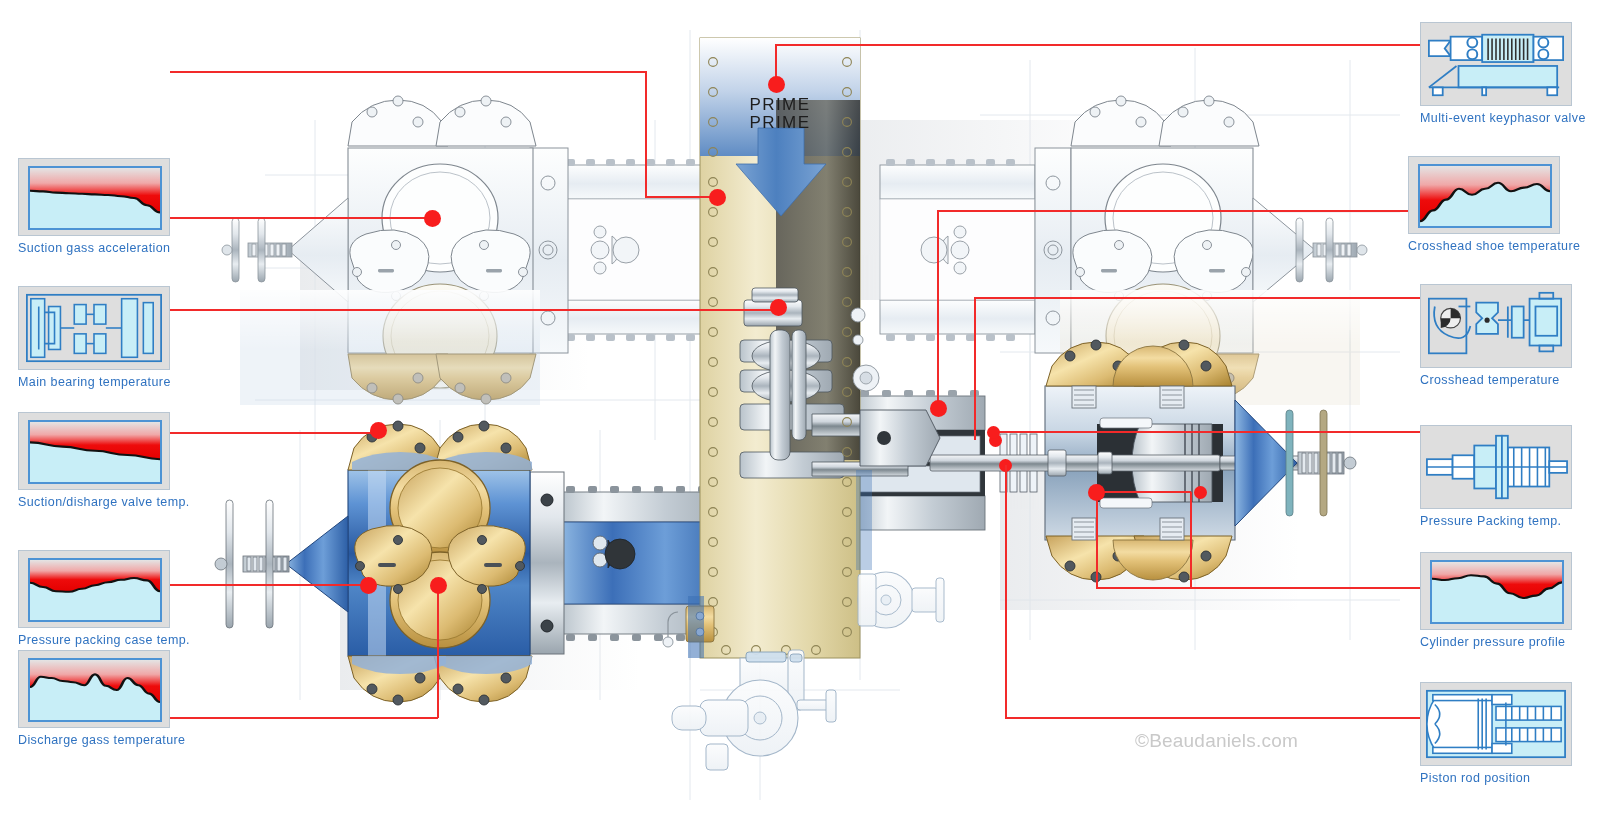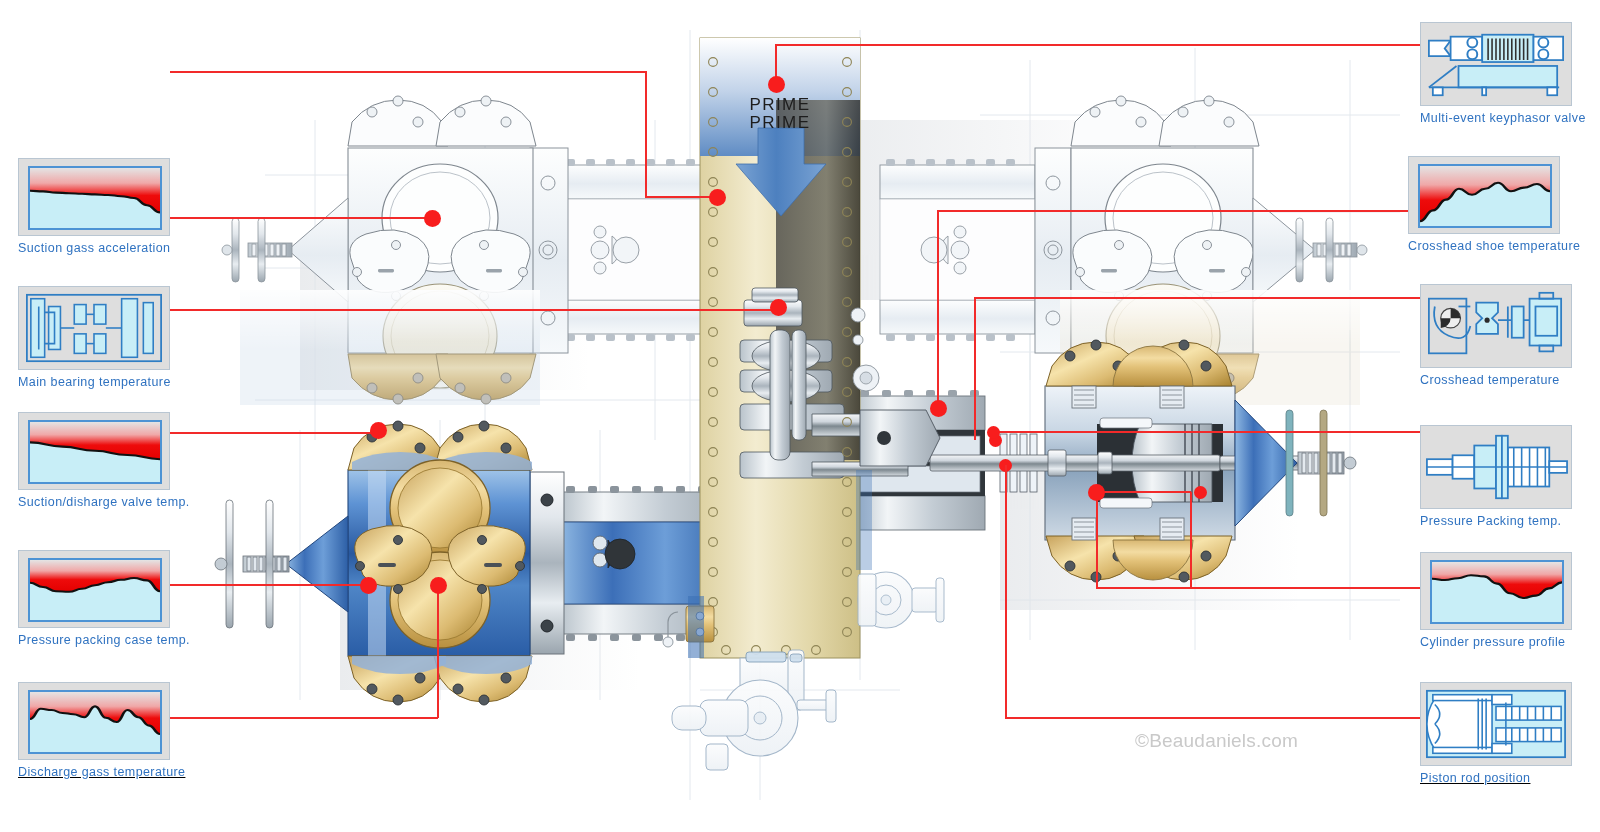--- a/index.html
+++ b/index.html
@@ -873,21 +873,21 @@
             </defs>
             <rect x="0" y="0" width="100" height="60" fill="#e4e4e4"></rect>
             <path d="M0.0,22.8 C5.0,22.8 5.0,27.0 10.0,27.0 C15.0,27.0 15.0,31.2 20.0,31.2 C25.0,31.2 25.0,31.8 30.0,31.8 C35.0,31.8 35.0,28.8 40.0,28.8 C45.0,28.8 45.0,25.2 50.0,25.2 C55.0,25.2 55.0,22.2 60.0,22.2 C65.0,22.2 65.0,19.8 70.0,19.8 C75.0,19.8 75.0,18.0 80.0,18.0 C85.0,18.0 85.0,20.4 90.0,20.4 C95.0,20.4 95.0,31.2 100.0,31.2 L100,0 L0,0 Z" fill="url(#hgpacking_case)"></path>
             <path d="M0.0,22.8 C5.0,22.8 5.0,27.0 10.0,27.0 C15.0,27.0 15.0,31.2 20.0,31.2 C25.0,31.2 25.0,31.8 30.0,31.8 C35.0,31.8 35.0,28.8 40.0,28.8 C45.0,28.8 45.0,25.2 50.0,25.2 C55.0,25.2 55.0,22.2 60.0,22.2 C65.0,22.2 65.0,19.8 70.0,19.8 C75.0,19.8 75.0,18.0 80.0,18.0 C85.0,18.0 85.0,20.4 90.0,20.4 C95.0,20.4 95.0,31.2 100.0,31.2 L100,60 L0,60 Z" fill="#c8eef7"></path>
             <path d="M0.0,22.8 C5.0,22.8 5.0,27.0 10.0,27.0 C15.0,27.0 15.0,31.2 20.0,31.2 C25.0,31.2 25.0,31.8 30.0,31.8 C35.0,31.8 35.0,28.8 40.0,28.8 C45.0,28.8 45.0,25.2 50.0,25.2 C55.0,25.2 55.0,22.2 60.0,22.2 C65.0,22.2 65.0,19.8 70.0,19.8 C75.0,19.8 75.0,18.0 80.0,18.0 C85.0,18.0 85.0,20.4 90.0,20.4 C95.0,20.4 95.0,31.2 100.0,31.2" fill="none" stroke="#111111" stroke-width="2.1" stroke-linejoin="round"></path>
           </svg>
         </div>
       </div>
       <div class="cap">Pressure packing case temp.</div>
     </div>
-    <div class="panel left" style="left: 18px; top: 682px; text-decoration: underline;">
+    <div class="panel left" style="left: 18px; top: 650px;">
       <div class="box" style="width: 152px; height: 78px;">
         <div class="graph" style="left: 9px; top: 7px; width: 134px; height: 64px;">
           <svg viewBox="0 0 100 60" preserveAspectRatio="none">
             <defs>
               <linearGradient id="hgdischarge_gas" x1="0" y1="0" x2="0" y2="1">
                 <stop offset="0%" stop-color="#e4e4e4"></stop>
                 <stop offset="34%" stop-color="#f0a8a8"></stop>
                 <stop offset="62%" stop-color="#ee0b0b"></stop>
                 <stop offset="100%" stop-color="#e40000"></stop>
               </linearGradient>
@@ -1021,21 +1021,21 @@
             </defs>
             <rect x="0" y="0" width="100" height="60" fill="#e4e4e4"></rect>
             <path d="M0.0,16.8 C5.0,16.8 5.0,18.0 10.0,18.0 C15.0,18.0 15.0,16.2 20.0,16.2 C25.0,16.2 25.0,13.2 30.0,13.2 C35.0,13.2 35.0,14.4 40.0,14.4 C45.0,14.4 45.0,21.6 50.0,21.6 C55.0,21.6 55.0,31.2 60.0,31.2 C65.0,31.2 65.0,36.0 70.0,36.0 C75.0,36.0 75.0,33.6 80.0,33.6 C85.0,33.6 85.0,26.4 90.0,26.4 C95.0,26.4 95.0,20.4 100.0,20.4 L100,0 L0,0 Z" fill="url(#hgcylinder_pressure)"></path>
             <path d="M0.0,16.8 C5.0,16.8 5.0,18.0 10.0,18.0 C15.0,18.0 15.0,16.2 20.0,16.2 C25.0,16.2 25.0,13.2 30.0,13.2 C35.0,13.2 35.0,14.4 40.0,14.4 C45.0,14.4 45.0,21.6 50.0,21.6 C55.0,21.6 55.0,31.2 60.0,31.2 C65.0,31.2 65.0,36.0 70.0,36.0 C75.0,36.0 75.0,33.6 80.0,33.6 C85.0,33.6 85.0,26.4 90.0,26.4 C95.0,26.4 95.0,20.4 100.0,20.4 L100,60 L0,60 Z" fill="#c8eef7"></path>
             <path d="M0.0,16.8 C5.0,16.8 5.0,18.0 10.0,18.0 C15.0,18.0 15.0,16.2 20.0,16.2 C25.0,16.2 25.0,13.2 30.0,13.2 C35.0,13.2 35.0,14.4 40.0,14.4 C45.0,14.4 45.0,21.6 50.0,21.6 C55.0,21.6 55.0,31.2 60.0,31.2 C65.0,31.2 65.0,36.0 70.0,36.0 C75.0,36.0 75.0,33.6 80.0,33.6 C85.0,33.6 85.0,26.4 90.0,26.4 C95.0,26.4 95.0,20.4 100.0,20.4" fill="none" stroke="#111111" stroke-width="2.1" stroke-linejoin="round"></path>
           </svg>
         </div>
       </div>
       <div class="cap">Cylinder pressure profile</div>
     </div>
-    <div class="panel right" style="left: 1420px; top: 682px; text-decoration: underline;">
+    <div class="panel right" style="left: 1420px; top: 682px;">
       <div class="box" style="width: 152px; height: 84px;">
         <div class="lineart">
           <svg viewBox="0 0 152 84" preserveAspectRatio="none">
             <rect x="6" y="8" width="140" height="68" fill="#c8eef7" stroke="#2f7ec4" stroke-width="1.8"></rect>
             <g fill="#ffffff" stroke="#2f7ec4" stroke-width="1.6">
               <path d="M14 16 h58 v52 h-58 q-8 -12 -8 -26 q0 -14 8 -26 z"></path>
               <rect x="12" y="12" width="60" height="6"></rect>
               <rect x="12" y="66" width="60" height="6"></rect>
               <rect x="76" y="24" width="66" height="14"></rect>
               <rect x="76" y="46" width="66" height="14"></rect>

